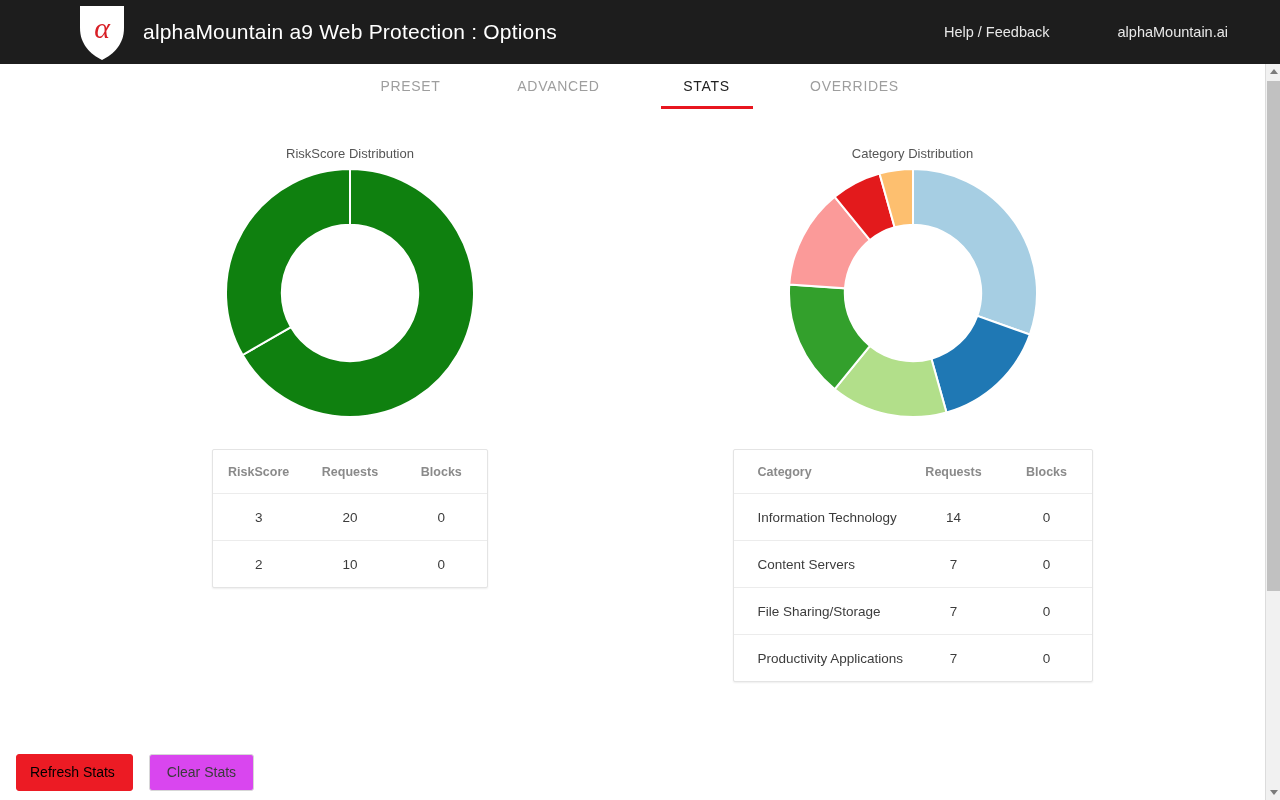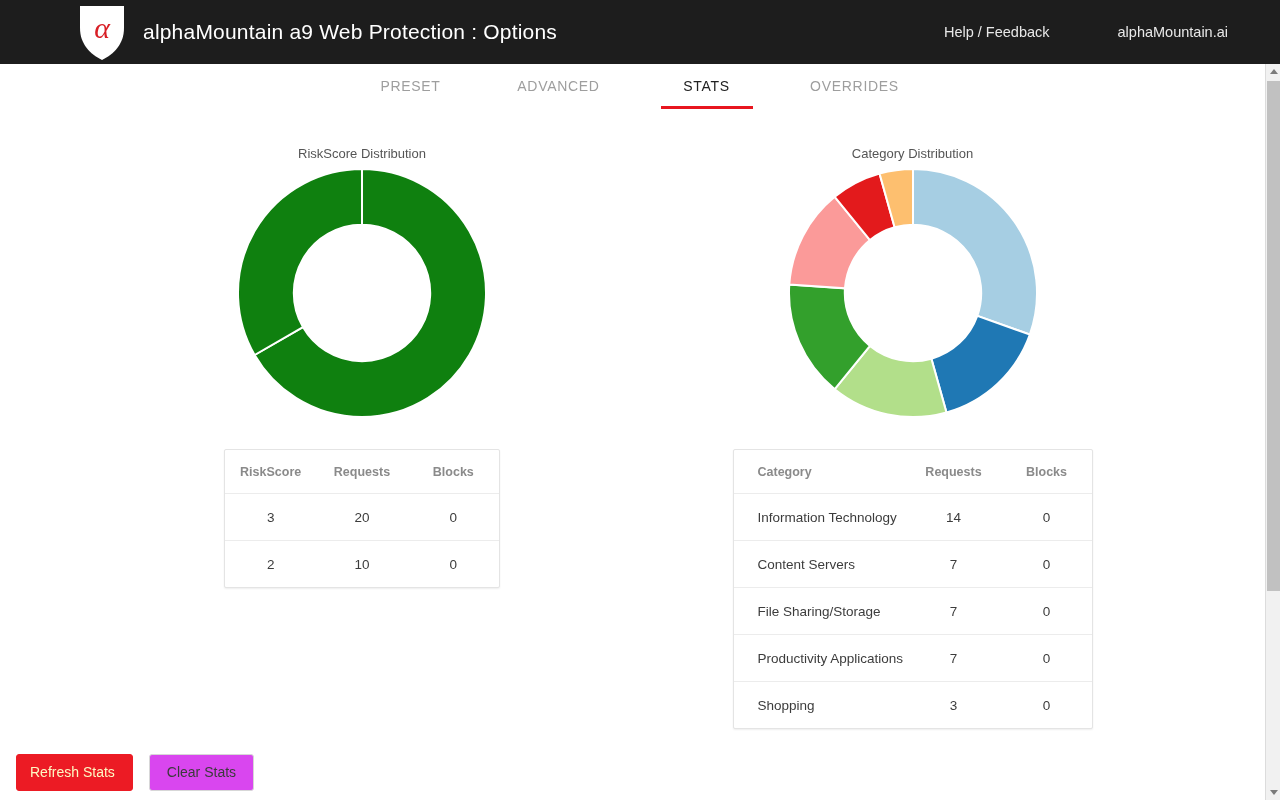--- a/index.html
+++ b/index.html
@@ -55,21 +55,21 @@
     cursor: pointer;
     background: none; border-top: none; border-left: none; border-right: none;
     font-family: inherit;
   }
   .tab.active { color: #212121; border-bottom-color: #e8161f; }
 
   
   #content { position: absolute; top: 114px; left: 0; width: 1265px; height: 686px; }
 
   .panel { position: absolute; top: 0; }
-  #panel-risk { left: 12px; width: 700px; }
+  #panel-risk { left: 0; width: 700px; }
   #panel-category { left: 560px; width: 705px; }
 
   .chart-title {
     text-align: center;
     font-size: 13px;
     color: #555;
     margin-top: 32px;
   }
   .donut-wrap { display: flex; justify-content: center; margin-top: 6px; }
 
@@ -109,21 +109,21 @@
   }
   .btn {
     font-family: inherit;
     font-size: 14px;
     padding: 10px 17px;
     border-radius: 3px;
     cursor: pointer;
     border: 1px solid transparent;
     line-height: 1.1;
   }
-  #btn-refresh { background: #ec1b24; color: #fef9c3; border-color: #ec1b24; padding-left: 13px; }
+  #btn-refresh { background: #ec1b24; color: #000000; border-color: #ec1b24; padding-left: 13px; }
   #btn-clear { background: #d946ef; color: #3b3b3b; border-color: #d7d7d7; }
 
   
   #scrollbar {
     position: absolute; top: 64px; right: 0;
     width: 15px; height: 736px;
     background: #f1f1f1;
     border-left: 1px solid #dcdcdc;
   }
   .sb-btn {
@@ -238,25 +238,20 @@
             <tr>
               <td class="col-label">File Sharing/Storage</td>
               <td class="col-req">7</td>
               <td class="col-blk">0</td>
             </tr>
             <tr>
               <td class="col-label">Productivity Applications</td>
               <td class="col-req">7</td>
               <td class="col-blk">0</td>
             </tr>
-            <tr>
-              <td class="col-label">Shopping</td>
-              <td class="col-req">3</td>
-              <td class="col-blk">0</td>
-            </tr>
           </tbody>
       </table>
     </div>
   </div>
 </div>
 
 <div id="footer-buttons">
   <button class="btn" id="btn-refresh">Refresh Stats</button>
   <button class="btn" id="btn-clear">Clear Stats</button>
 </div>

